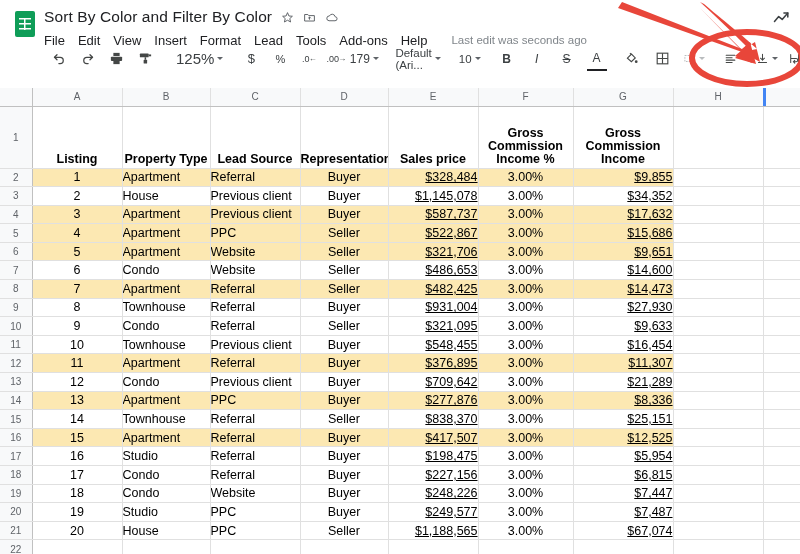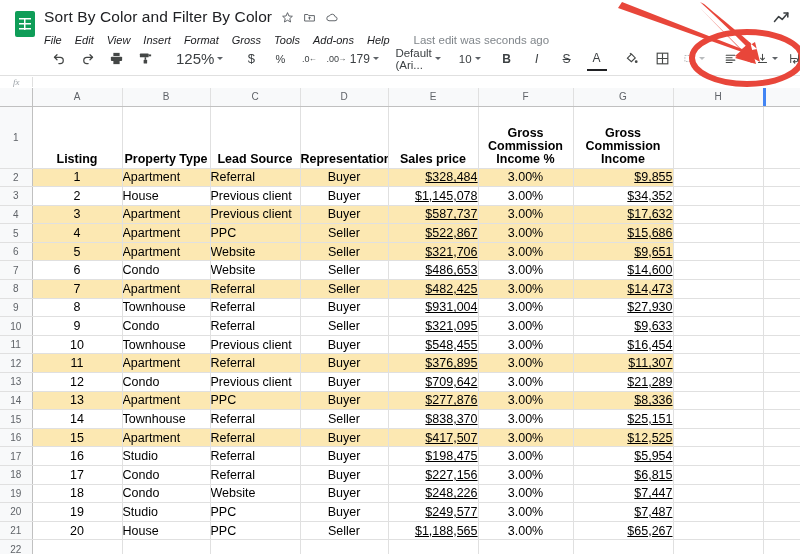--- a/index.html
+++ b/index.html
@@ -28,21 +28,21 @@
       linear-gradient(#fff,#fff) 0 5px/12px 1.5px no-repeat,
       linear-gradient(#fff,#fff) 0 10px/12px 1.5px no-repeat,
       linear-gradient(#fff,#fff) 5px 0/1.5px 12px no-repeat;
   }
   .title-block { flex: 1; min-width: 0; }
   .title-row { display: flex; align-items: center; gap: 9px; height: 22px; }
   .doc-title { font-size: 15.5px; color: #202124; white-space: nowrap; letter-spacing: .1px; }
   .ticon { color: #5f6368; font-size: 12.5px; line-height: 1; cursor: pointer; }
   .ticon svg { display: block; }
   .menu-row { display: flex; align-items: center; gap: 13px; height: 20px; margin-top: 2px; }
-  .menu-item { font-size: 11px; color: #202124; cursor: pointer; white-space: nowrap; font-style: italic; }
+  .menu-item { font-size: 13px; color: #202124; cursor: pointer; white-space: nowrap; }
   .last-edit { font-size: 11.5px; color: #80868b; margin-left: 11px; white-space: nowrap; }
   .trend-icon { position: absolute; right: 10px; top: 11px; color: #444; }
 
   
   .toolbar {
     position: absolute; left: 0; top: 42px; width: 800px; height: 33px;
     display: flex; align-items: center; padding-left: 48px; gap: 0;
   }
   .tb { display: flex; align-items: center; justify-content: center;
         height: 24px; min-width: 22px; color: #444746; cursor: pointer; font-size: 12px; }
@@ -133,21 +133,21 @@
             <path d="M6.5 18h11a3.7 3.7 0 0 0 .3-7.4A5.6 5.6 0 0 0 7.2 9.2 3.9 3.9 0 0 0 6.5 18z"></path>
           </svg>
         </span>
       </div>
       <div class="menu-row">
         <span class="menu-item">File</span>
         <span class="menu-item">Edit</span>
         <span class="menu-item">View</span>
         <span class="menu-item">Insert</span>
         <span class="menu-item">Format</span>
-        <span class="menu-item">Gross</span>
+        <span class="menu-item">Lead</span>
         <span class="menu-item">Tools</span>
         <span class="menu-item">Add-ons</span>
         <span class="menu-item">Help</span>
         <span class="last-edit">Last edit was seconds ago</span>
       </div>
     </div>
     <span class="trend-icon">
       <svg width="17" height="14" viewBox="0 0 24 20" fill="none" stroke="#3c4043" stroke-width="2.2" stroke-linecap="round" stroke-linejoin="round">
         <polyline points="2,15 8,8 13,12 21,3"></polyline>
           <polyline points="15.5,3 21,3 21,8.5"></polyline>
@@ -262,24 +262,20 @@
       <svg width="15" height="15" viewBox="0 0 24 24" stroke="#444746" stroke-width="1.9" stroke-linecap="round" fill="none">
         <path d="M5 4.5v15M5 12h10a3 3 0 0 1 0 6h-3M12.5 15.5L10 18l2.5 2.5M19.5 4.5v15"></path>
       </svg>
       <span class="caret"></span>
     </div>
 
     <div class="sep" style="margin-left:9px"></div>
 
   </div>
 
-  <div class="formulabar">
-    <span class="fx">fx</span>
-    <span class="fbar-div"></span>
-  </div>
 
   <div class="grid">
     <table class="sheet">
       <colgroup>
         <col style="width:32px">
           <col style="width:90px">
           <col style="width:88px">
           <col style="width:90px">
         <col style="width:88px">
           <col style="width:90px">
@@ -546,21 +542,21 @@
             <td class="blank nob"></td>
           </tr>
           <tr>
             <td class="rowhdr">21</td>
             <td class="cell a-c">20</td>
             <td class="cell a-l">House</td>
             <td class="cell a-l">PPC</td>
             <td class="cell a-c">Seller</td>
             <td class="cell a-r">$1,188,565</td>
             <td class="cell a-c">3.00%</td>
-            <td class="cell a-r">$65,267</td>
+            <td class="cell a-r">$67,074</td>
             <td class="cell"></td>
             <td class="blank nob"></td>
           </tr>
           <tr>
             <td class="rowhdr">22</td>
             <td class="cell"></td>
             <td class="cell"></td>
             <td class="cell"></td>
             <td class="cell"></td>
             <td class="cell"></td>

